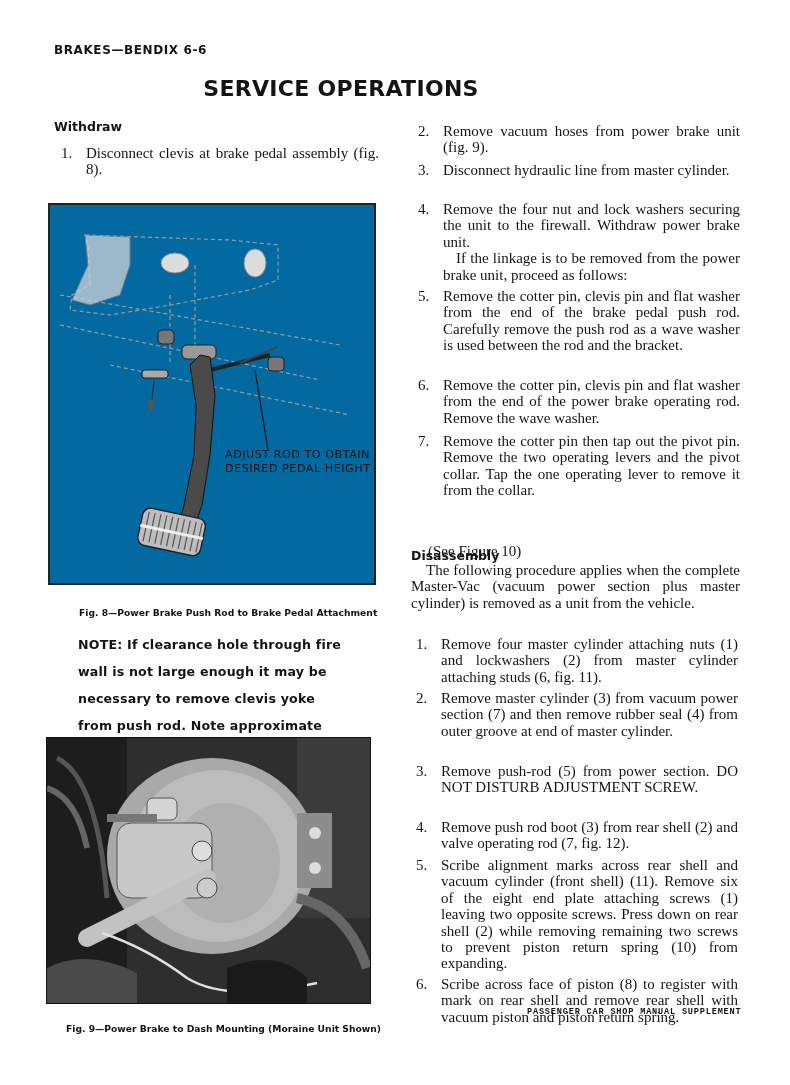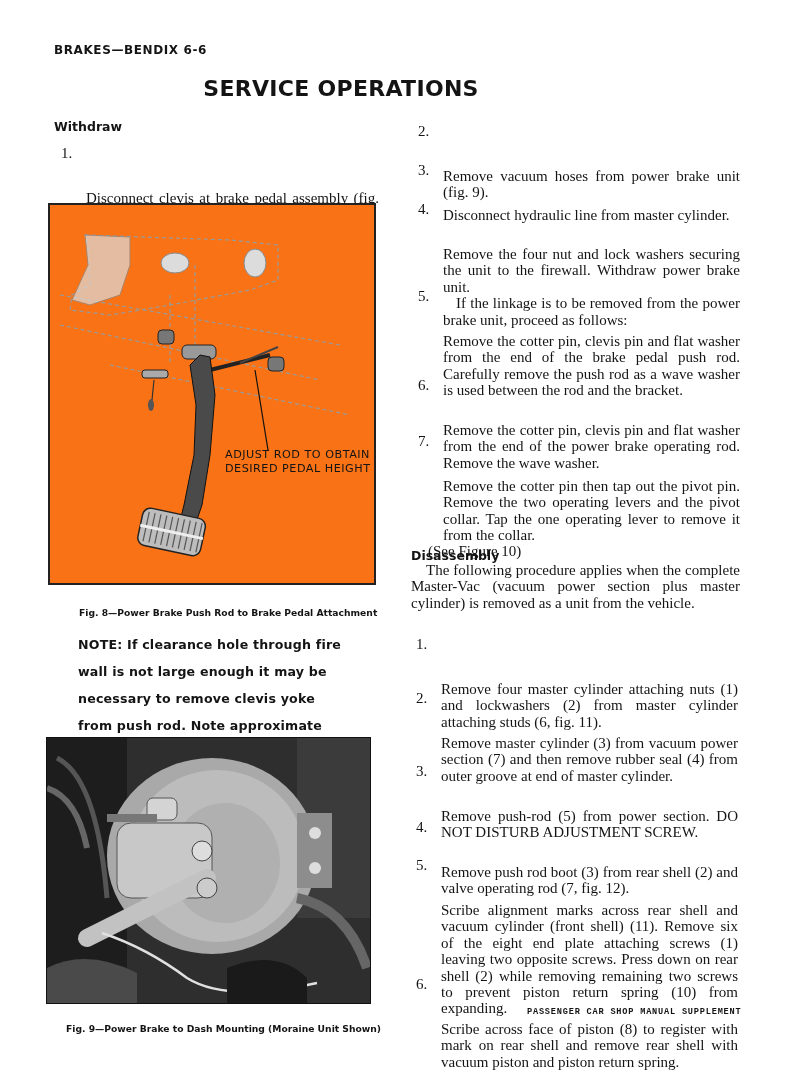--- a/index.html
+++ b/index.html
@@ -11,26 +11,26 @@
   .sans { font-family: "DejaVu Sans", "Liberation Sans", sans-serif; }
   .serif { font-family: "Liberation Serif", "DejaVu Serif", serif; }
 
   .running-head { left: 54px; top: 34px; font-size: 12px; font-weight: bold; letter-spacing: 0.6px; margin-top: 9px; }
   .page-title { left: 0; width: 682px; top: 76px; text-align: center; font-size: 22px; font-weight: bold; letter-spacing: 0.3px; }
 
   .sec-head { font-size: 12.5px; font-weight: bold; }
 
   .step { position: absolute; font-size: 15px; line-height: 16.4px; text-align: justify; }
   .step .num { position: absolute; left: 0; top: 0; }
-  .step .body { margin-left: 25px; display: block; margin-top: 45px; }
+  .step .body { margin-left: 25px; display: block; }
   .step .body .para2 { display: block; text-indent: 13px; }
 
   .para { position: absolute; font-size: 15px; line-height: 16.4px; text-align: justify; }
 
-  .fig-box { border: 2px solid #222; box-sizing: border-box; background: #f97316; }
+  .fig-box { border: 2px solid #222; box-sizing: border-box; background: #0369a1; }
   .fig-caption { font-size: 9.2px; font-weight: bold; white-space: nowrap; }
 
   .note { font-size: 12.6px; font-weight: bold; line-height: 27px; letter-spacing: 0.2px; }
 
   .callout { font-size: 11.2px; line-height: 14px; letter-spacing: 0.5px; }
   .footer { font-size: 8.6px; font-weight: bold; letter-spacing: 0.8px; }
 
   .photo { background: #3a3a3a; overflow: hidden; border: 1px solid #111; box-sizing: border-box; }
 </style>
 </head>

